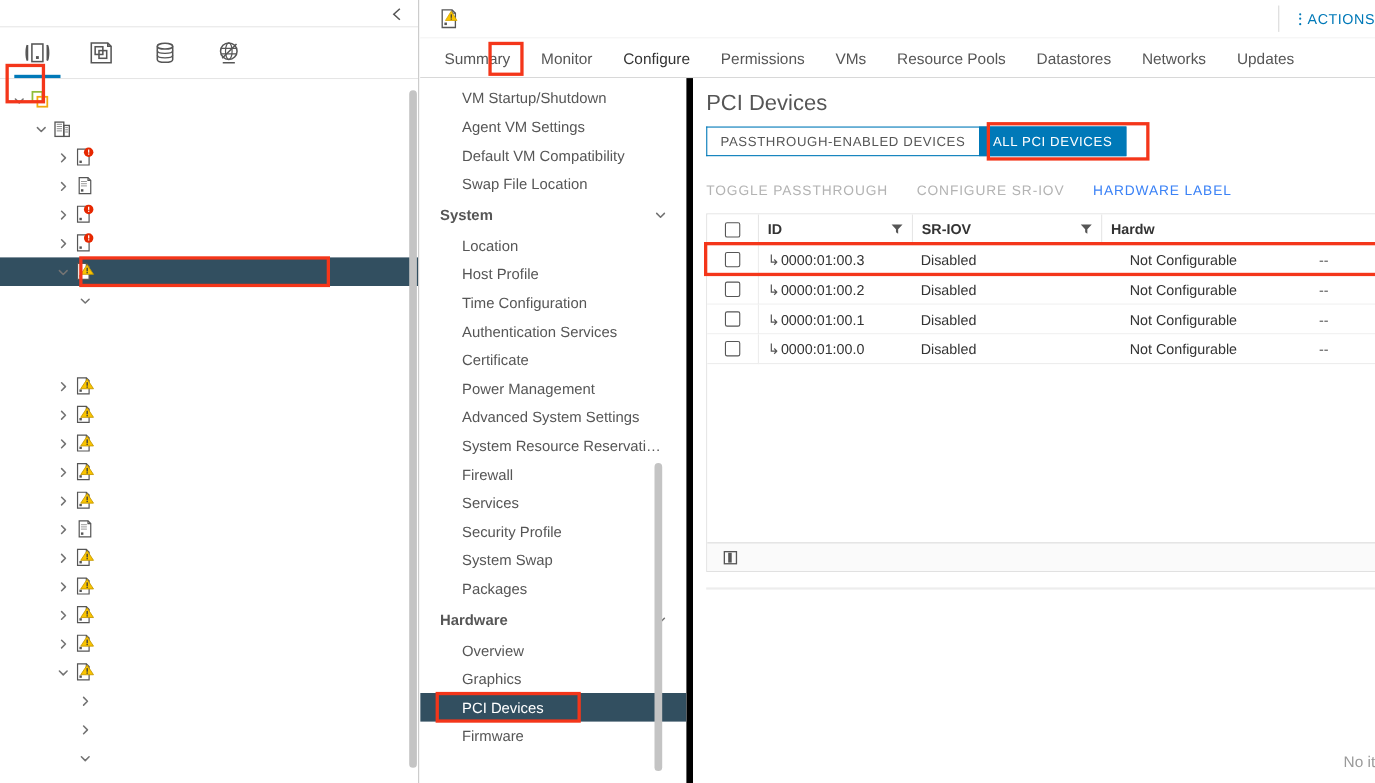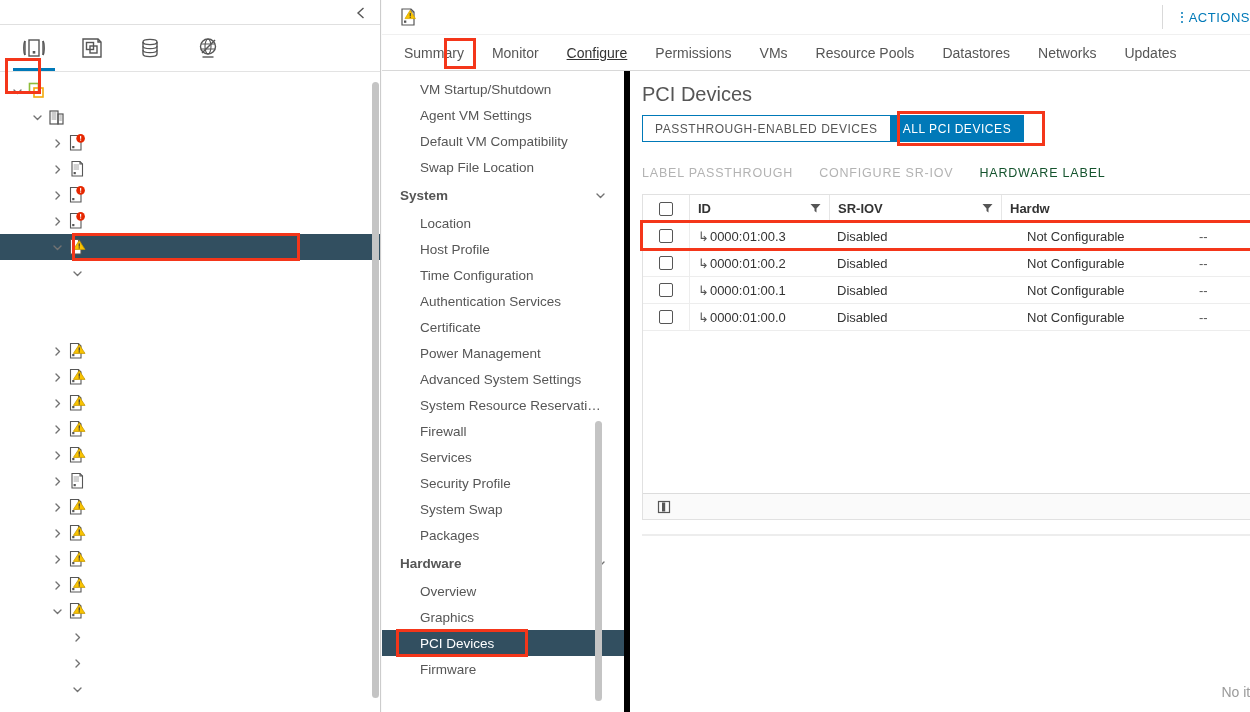--- a/index.html
+++ b/index.html
@@ -178,21 +178,21 @@
   .tab {
     position: relative;
     padding: 0 14px;
     height: 34px;
     display: flex; align-items: center;
     font-size: 14px;
     color: #565656;
     cursor: pointer;
     white-space: nowrap;
   }
-  .tab.active { color: #333; text-decoration: underline; }
+  .tab.active { color: #333; }
 
   .content-split {
     position: relative;
     height: 641px;
     display: flex;
     background: #fafafa;
   }
 
   
   .cfg-nav {
@@ -285,21 +285,21 @@
   .action-links {
     display: flex;
     align-items: center;
     height: 38px;
     margin-top: 12px;
     gap: 26px;
   }
   .alink {
     font-size: 12.5px;
     letter-spacing: 0.8px;
-    color: #14532d;
+    color: #3b82f6;
     cursor: pointer;
     white-space: nowrap;
     font-weight: 500;
   }
   .alink.disabled { color: #b3b3b3; cursor: default; }
 
   .grid {
     position: relative;
     margin-top: 2px;
     width: 620px;
@@ -973,21 +973,21 @@
       <div class="pci">
         <h1 class="pci-title">PCI Devices</h1>
 
         <div class="btn-group">
           <div class="btn-seg first">PASSTHROUGH-ENABLED DEVICES</div>
           <div class="btn-seg active">ALL PCI DEVICES</div>
           <div class="hl-box" style="left:255px;top:-4px;width:148px;height:35px;"></div>
         </div>
 
         <div class="action-links">
-          <span class="alink disabled">LABEL PASSTHROUGH</span>
+          <span class="alink disabled">TOGGLE PASSTHROUGH</span>
           <span class="alink disabled">CONFIGURE SR-IOV</span>
           <span class="alink">HARDWARE LABEL</span>
         </div>
 
         <div class="grid">
           <div class="grid-head">
             <div class="gh col-chk first">
               <span class="chkbox"></span>
             </div>
             <div class="gh col-id">

